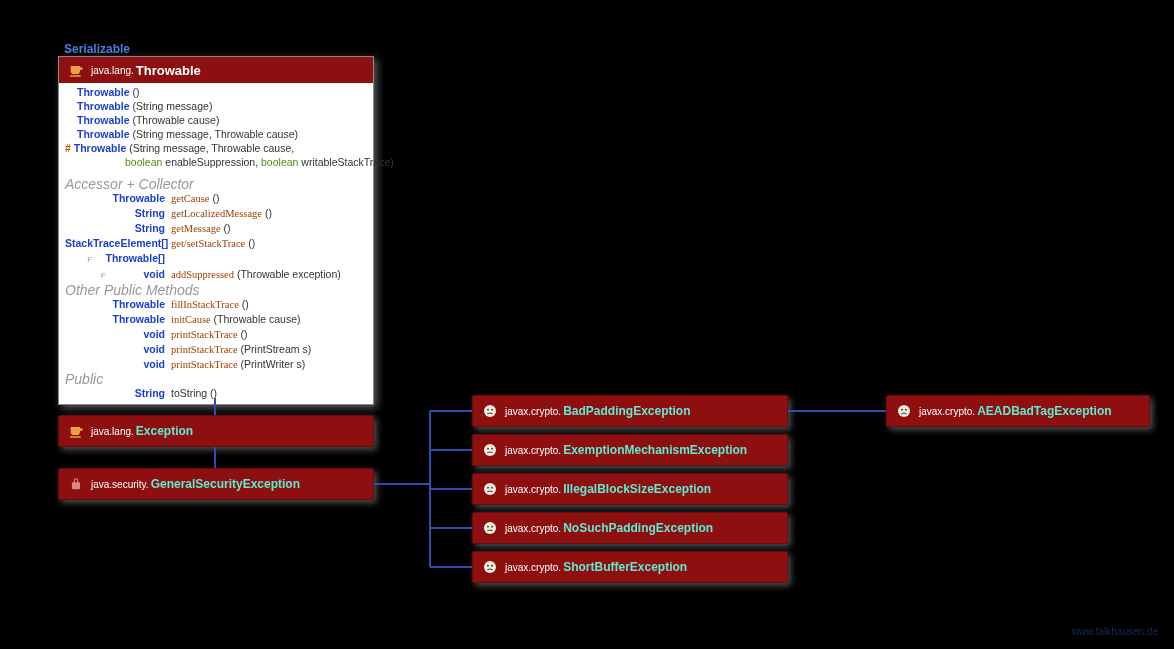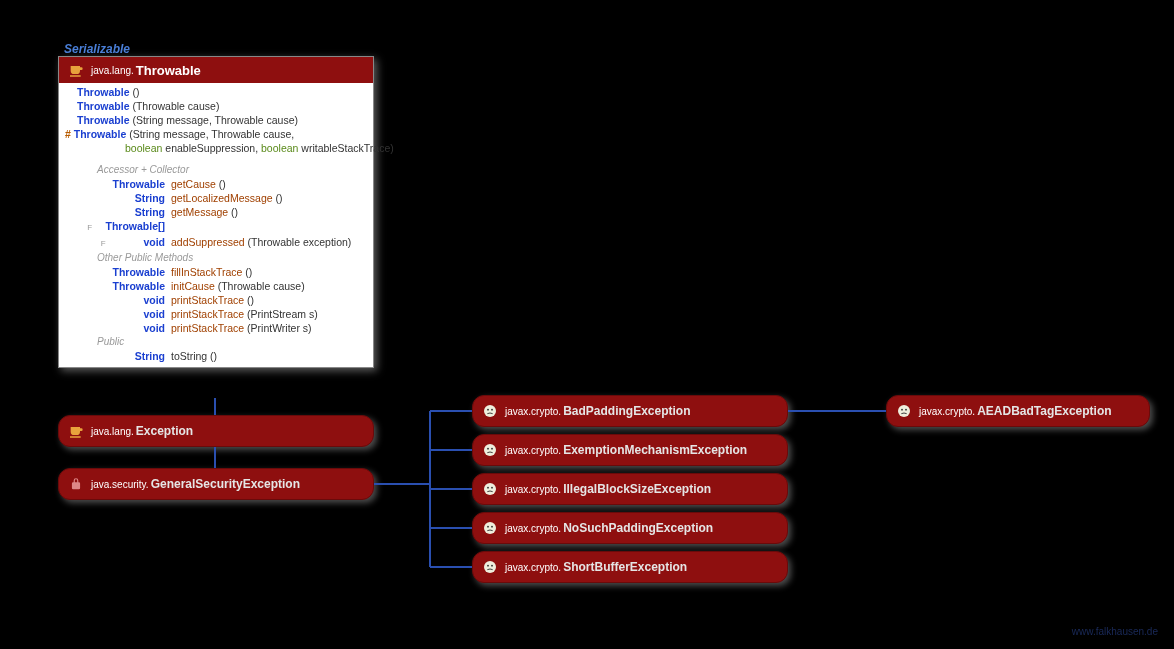--- a/index.html
+++ b/index.html
@@ -9,29 +9,28 @@
     font-family: "Segoe UI", Arial, sans-serif;
     font-size: 11px;
     width: 1174px;
     height: 649px;
     position: relative;
     overflow: hidden;
   }
   .serializable-label {
     position: absolute;
     color: #4a7fd8;
-    font-style: italic;
     font-weight: bold;
     font-size: 12px;
   }
   .class-box {
     position: absolute;
     background: #8e0f0f;
     border: 1px solid #6a0a0a;
-    border-radius: 12px;
+    border-radius: 2px;
     box-shadow: 3px 3px 6px rgba(128,128,128,0.6);
     display: flex;
     align-items: center;
     padding: 4px 8px;
     height: 22px;
   }
   .class-box .icon {
     width: 18px;
     height: 18px;
     margin-right: 6px;
@@ -42,21 +41,21 @@
   }
   .cup-icon svg { width: 16px; height: 16px; }
   .lock-icon svg { width: 14px; height: 14px; }
   .face-icon svg { width: 16px; height: 16px; }
   .class-box .pkg {
     color: #fff;
     font-size: 10px;
     margin-right: 2px;
   }
   .class-box .cls {
-    color: #e5e5e5;
+    color: #5eead4;
     font-weight: bold;
     font-size: 12px;
   }
   .detail-box {
     position: absolute;
     background: #fff;
     border: 1px solid #888;
     box-shadow: 3px 3px 8px rgba(128,128,128,0.7);
   }
   .detail-header {
@@ -72,23 +71,23 @@
   .detail-body {
     padding: 2px 24px 4px 6px;
     font-size: 10.5px;
     line-height: 14px;
   }
   .row { white-space: nowrap; }
   .indent { padding-left: 12px; }
   .indent2 { padding-left: 60px; }
   .t-blue { color: #1a3fd0; font-weight: bold; }
   .t-plain { color: #333; }
-  .t-brown { color: #a04000; }
+  .t-brown { color: #a04000; font-family: Liberation Serif, serif; }
   .t-green { color: #5a8a1a; }
-  .t-grayital { color: #999; font-style: italic; font-size: 10px; margin-left: 32px; }
+  .t-grayital { color: #999; font-style: italic; font-size: 14px; }
   .t-hash { color: #b85c00; font-weight: bold; }
   .t-f { color: #999; font-size: 8px; }
   .method-row {
     display: flex;
     white-space: nowrap;
   }
   .method-row .ret {
     width: 100px;
     text-align: right;
     padding-right: 6px;
@@ -116,40 +115,45 @@
       <svg viewBox="0 0 24 24">
           <path fill="#e8a33c" d="M4 6h14v7a5 5 0 01-5 5H9a5 5 0 01-5-5V6zm14 2h2a2 2 0 010 4h-2V8zM3 20h16v2H3z"></path>
         </svg>
     </span>
     <span class="pkg">java.lang.</span>
     <span class="cls">Throwable</span>
   </div>
   <div class="detail-body">
 
     <div class="row indent"><span class="t-blue">Throwable</span><span class="t-plain"> ()</span></div>
+    <div class="row indent"><span class="t-blue">Throwable</span><span class="t-plain"> (String message)</span></div>
     <div class="row indent"><span class="t-blue">Throwable</span><span class="t-plain"> (Throwable cause)</span></div>
     <div class="row indent"><span class="t-blue">Throwable</span><span class="t-plain"> (String message, Throwable cause)</span></div>
     <div class="row"><span class="t-hash"># </span><span class="t-blue">Throwable</span><span class="t-plain"> (String message, Throwable cause,</span></div>
     <div class="row indent2"><span class="t-green">boolean</span><span class="t-plain"> enableSuppression, </span><span class="t-green">boolean</span><span class="t-plain"> writableStackTrace)</span></div>
     <div class="row" style="height:8px;"></div>
     <div class="row t-grayital">Accessor + Collector</div>
 
     <div class="method-row">
         <span class="ret t-blue">Throwable</span>
         <span class="meth"><span class="t-brown">getCause</span><span class="t-plain"> ()</span></span>
       </div>
     <div class="method-row">
         <span class="ret t-blue">String</span>
         <span class="meth"><span class="t-brown">getLocalizedMessage</span><span class="t-plain"> ()</span></span>
       </div>
     <div class="method-row">
         <span class="ret t-blue">String</span>
         <span class="meth"><span class="t-brown">getMessage</span><span class="t-plain"> ()</span></span>
       </div>
     <div class="method-row">
+        <span class="ret t-blue">StackTraceElement[]</span>
+        <span class="meth"><span class="t-brown">get/setStackTrace</span><span class="t-plain"> ()</span></span>
+      </div>
+    <div class="method-row">
         <span class="ret"><span class="t-f">F&nbsp;&nbsp;&nbsp;&nbsp;&nbsp;&nbsp;</span><span class="t-blue">Throwable[]</span></span>
       </div>
     <div class="method-row">
         <span class="ret"><span class="t-f">F&nbsp;&nbsp;&nbsp;&nbsp;&nbsp;&nbsp;&nbsp;&nbsp;&nbsp;&nbsp;&nbsp;&nbsp;&nbsp;&nbsp;&nbsp;&nbsp;&nbsp;</span><span class="t-blue">void</span></span>
         <span class="meth"><span class="t-brown">addSuppressed</span><span class="t-plain"> (Throwable exception)</span></span>
       </div>
     <div class="row t-grayital">Other Public Methods</div>
     <div class="method-row">
         <span class="ret t-blue">Throwable</span>
         <span class="meth"><span class="t-brown">fillInStackTrace</span><span class="t-plain"> ()</span></span>

